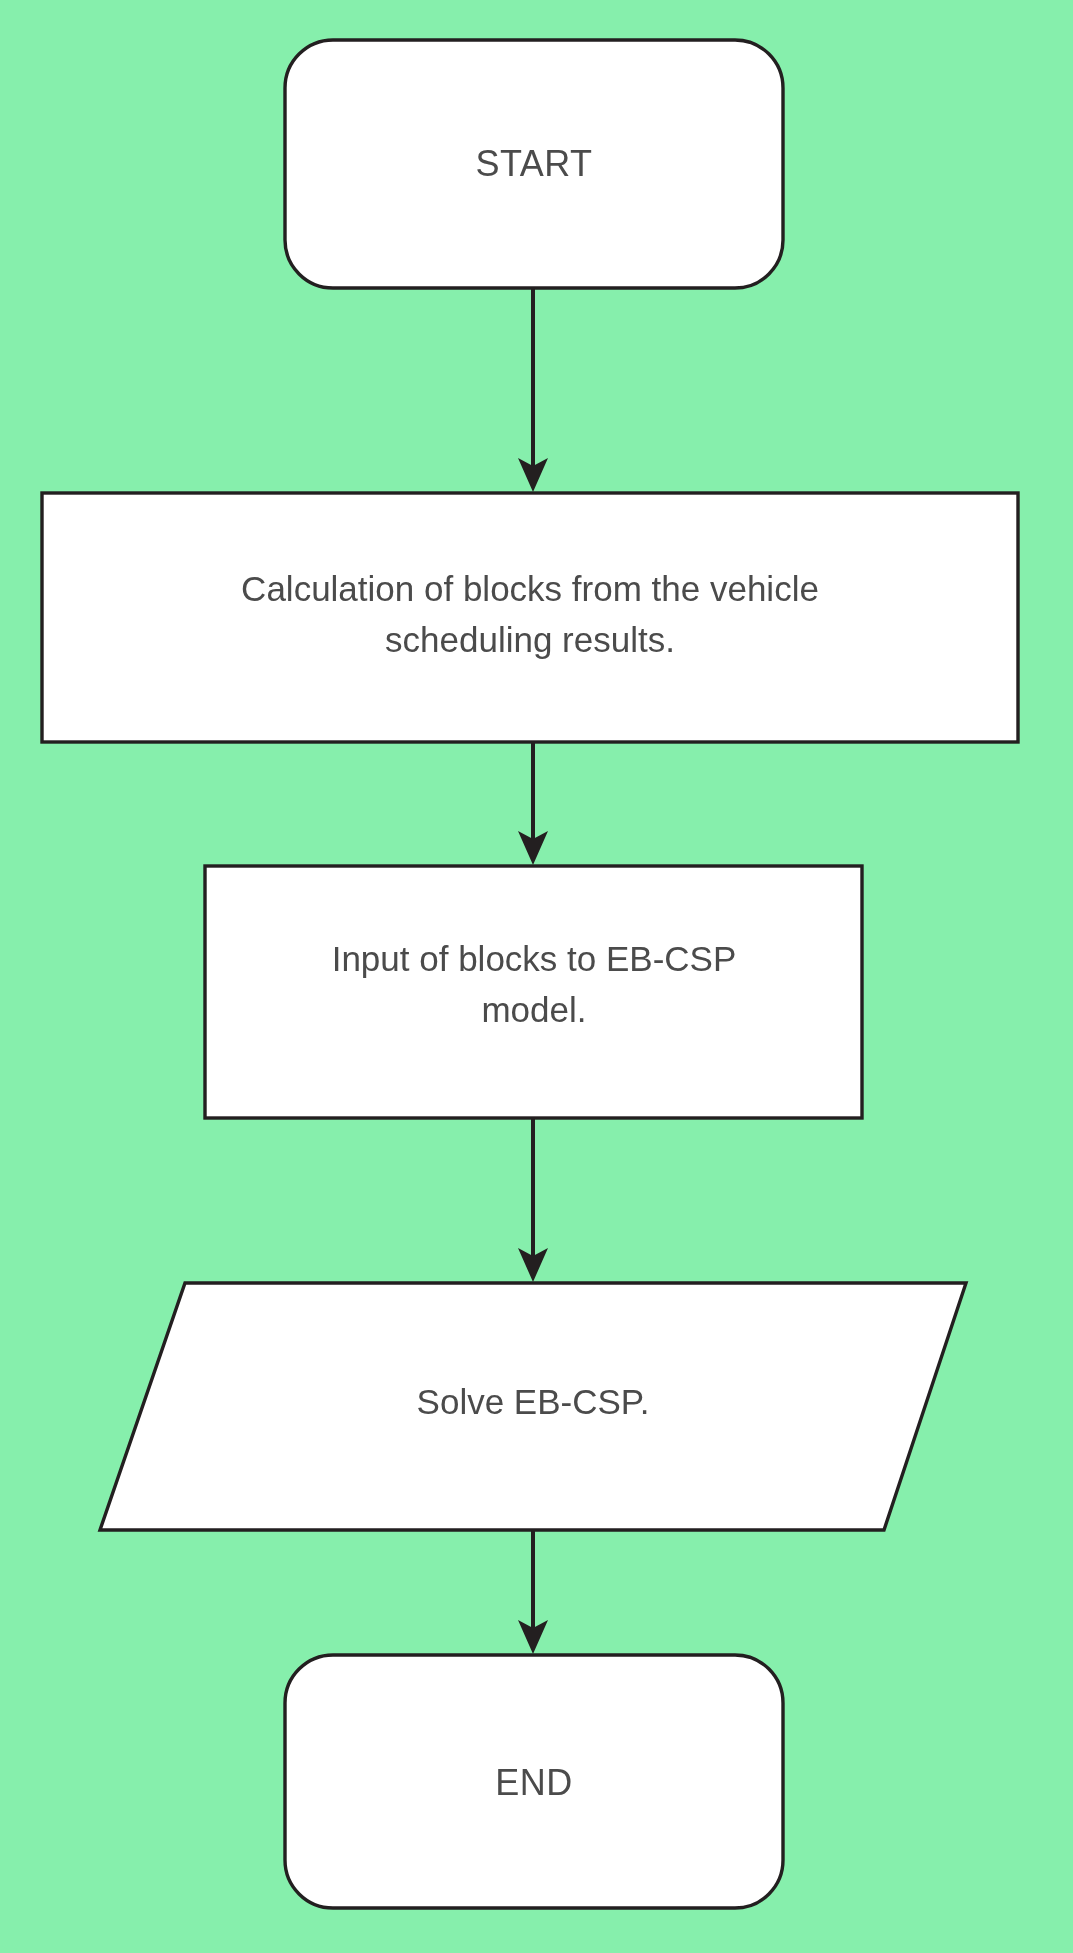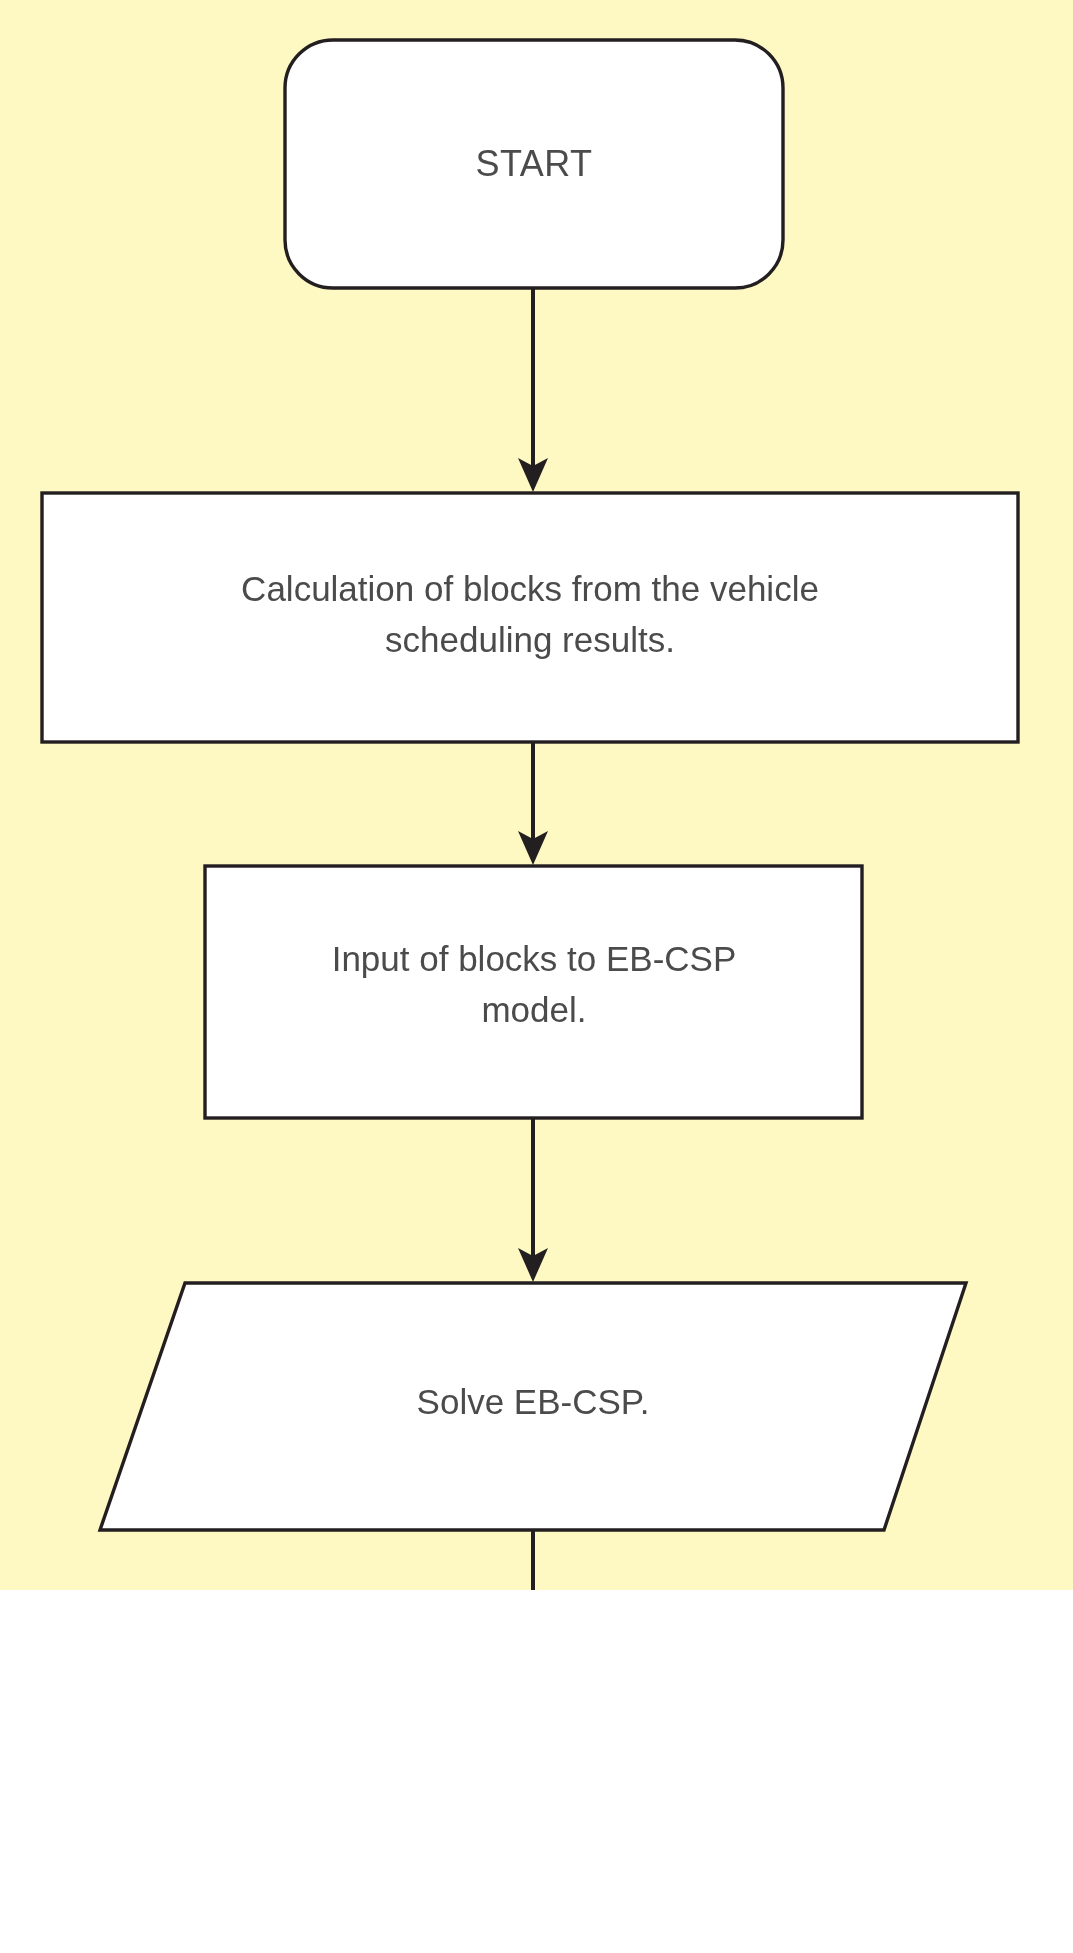--- a/index.html
+++ b/index.html
@@ -6,22 +6,22 @@
     margin: 0;
     padding: 0;
     background: #ffffff;
   }
   body {
     font-family: "Liberation Sans", sans-serif;
   }
   #flowchart-canvas {
     position: relative;
     width: 1073px;
-    height: 1590px;
-    background: #fef9c3;
+    height: 1953px;
+    background: #86efac;
     overflow: hidden;
   }
   #flow-svg {
     position: absolute;
     top: 0;
     left: 0;
     width: 1073px;
     height: 1953px;
   }
   .node-shape {

